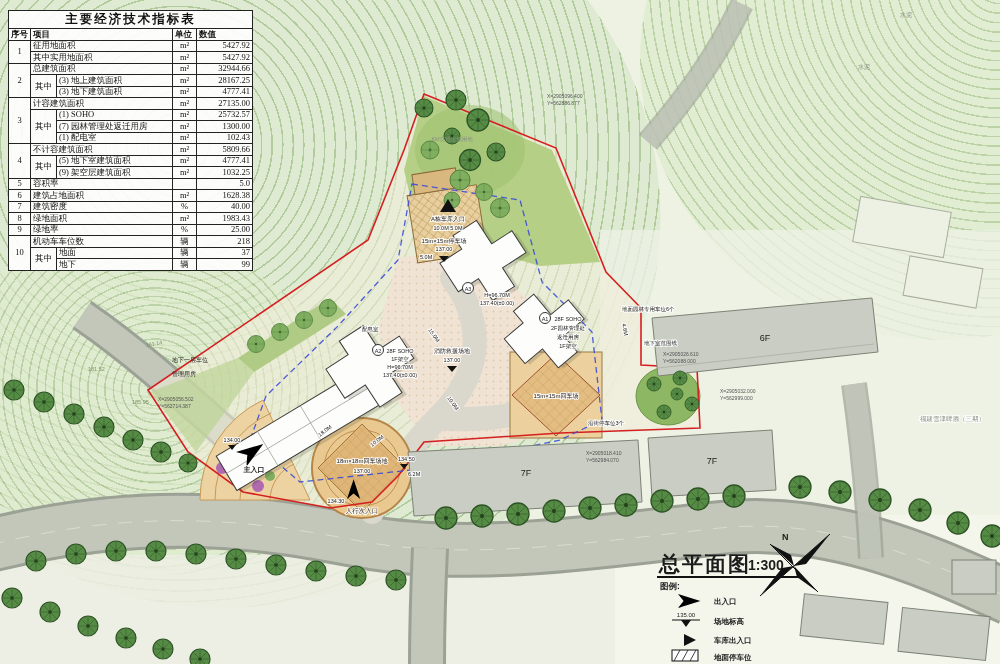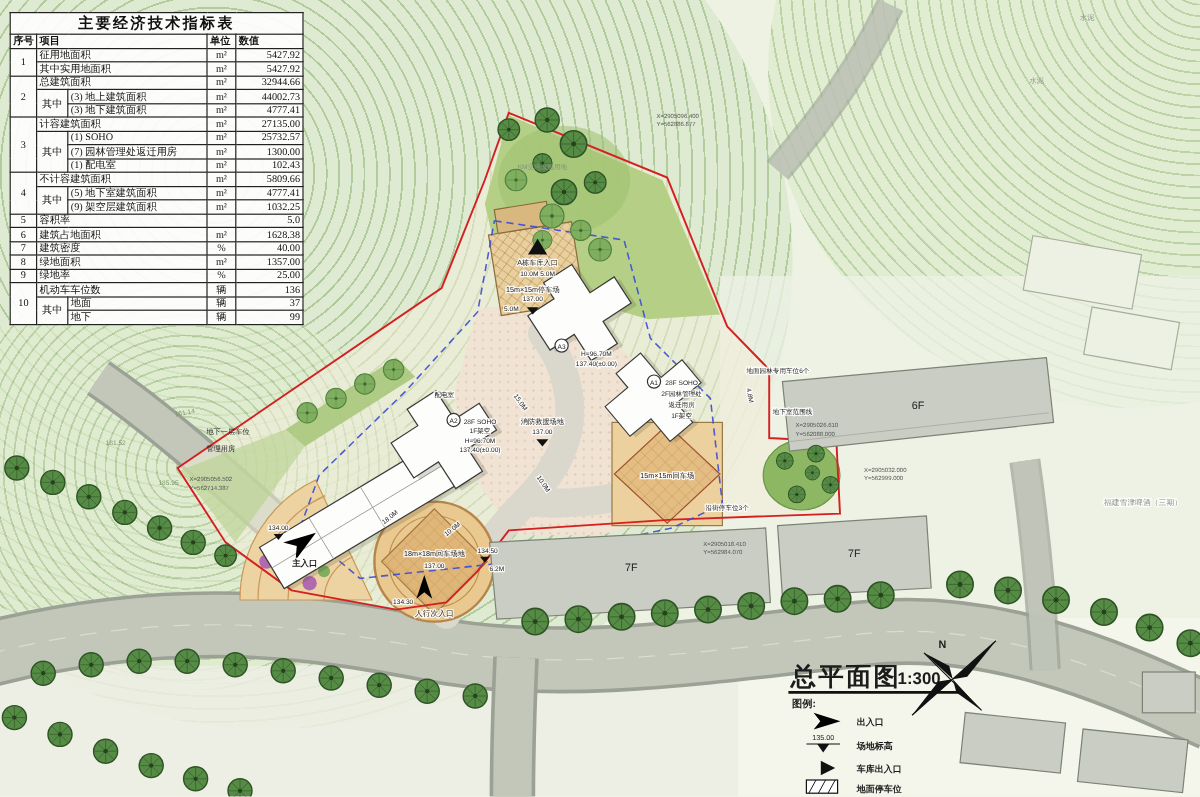--- a/index.html
+++ b/index.html
@@ -377,21 +377,21 @@
     <tr>
           <td class="no" rowspan="3">2</td>
           <td colspan="2">总建筑面积</td>
           <td class="un">m²</td>
           <td class="va">32944.66</td>
         </tr>
     <tr>
           <td class="mid" rowspan="2">其中</td>
           <td>(3) 地上建筑面积</td>
           <td class="un">m²</td>
-          <td class="va">44002.73</td>
+          <td class="va">28167.25</td>
         </tr>
     <tr>
           <td>(3) 地下建筑面积</td>
           <td class="un">m²</td>
           <td class="va">4777.41</td>
         </tr>
     <tr>
           <td class="no" rowspan="4">3</td>
           <td colspan="2">计容建筑面积</td>
           <td class="un">m²</td>
@@ -445,33 +445,33 @@
     <tr>
           <td class="no">7</td>
           <td colspan="2">建筑密度</td>
           <td class="un">%</td>
           <td class="va">40.00</td>
         </tr>
     <tr>
           <td class="no">8</td>
           <td colspan="2">绿地面积</td>
           <td class="un">m²</td>
-          <td class="va">1357.00</td>
+          <td class="va">1983.43</td>
         </tr>
     <tr>
           <td class="no">9</td>
           <td colspan="2">绿地率</td>
           <td class="un">%</td>
           <td class="va">25.00</td>
         </tr>
     <tr>
           <td class="no" rowspan="3">10</td>
           <td colspan="2">机动车车位数</td>
           <td class="un">辆</td>
-          <td class="va">136</td>
+          <td class="va">218</td>
         </tr>
     <tr>
           <td class="mid" rowspan="2">其中</td>
           <td>地面</td>
           <td class="un">辆</td>
           <td class="va">37</td>
         </tr>
     <tr>
           <td>地下</td>
           <td class="un">辆</td>

